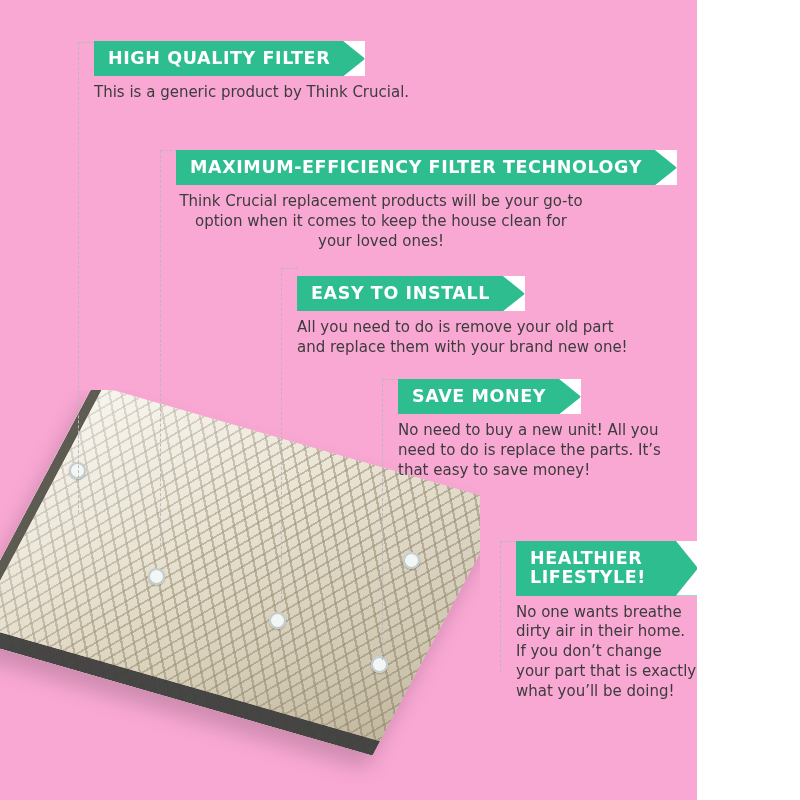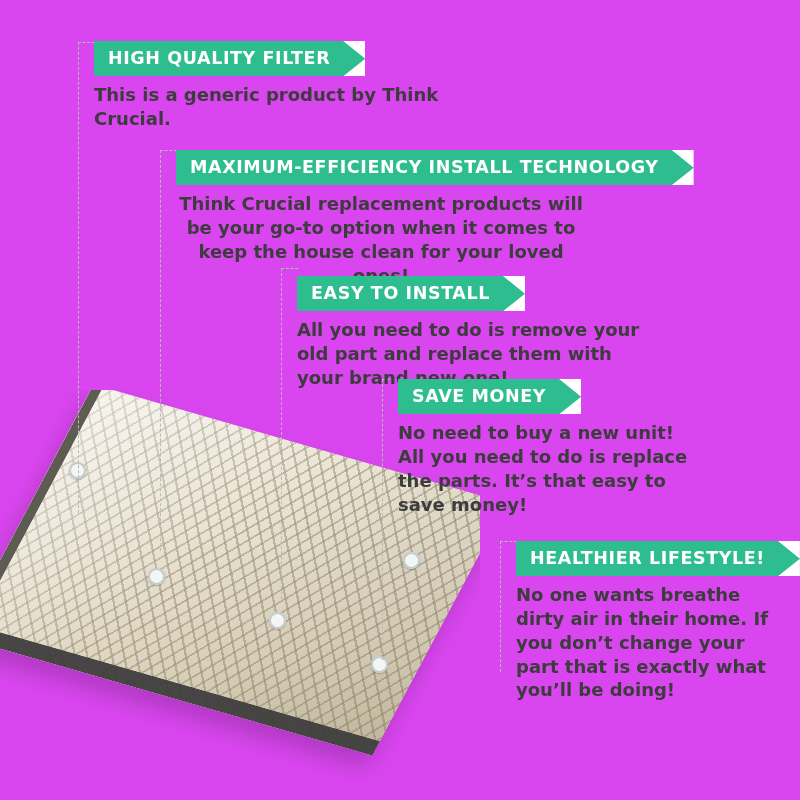--- a/index.html
+++ b/index.html
@@ -10,23 +10,23 @@
   body {
     width: 800px;
     height: 800px;
     font-family: "DejaVu Sans", sans-serif;
     position: relative;
     overflow: hidden;
   }
 
   #infographic {
     position: relative;
-    width: 800px;
+    width: 697px;
     height: 800px;
-    background: #d946ef;
+    background: #f9a8d4;
   }
 
   
   .product-photo {
     position: absolute;
     left: 0;
     top: 390px;
     width: 480px;
     height: 410px;
     overflow: hidden;
@@ -101,24 +101,23 @@
     right: -1px;
     top: 0;
     width: 22px;
     height: 100%;
     background: #ffffff;
     clip-path: polygon(100% 0, 100% 100%, 0 100%, 100% 50%, 0 0);
   }
   .body-text {
     margin-top: 7px;
     color: #3c3c3c;
-    font-size: 18px;
+    font-size: 15px;
     line-height: 1.32;
     max-width: 330px;
-    font-weight: bold;
   }
 
   
   .conn {
     position: absolute;
     border-left: 1px dashed #b9b9b9;
     border-top: 1px dashed #b9b9b9;
   }
 
   [data-bind] { white-space: pre-wrap; }
@@ -144,21 +143,21 @@
   <div class="conn" style="left:281px; top:268px; width:16px; height:330px;"></div>
   <div class="conn" style="left:382px; top:379px; width:16px; height:280px;"></div>
   <div class="conn" style="left:500px; top:541px; width:16px; height:130px;"></div>
 
   <div class="callout" style="left:94px; top:41px;">
     <div class="ribbon" data-bind="callouts.0.heading">HIGH QUALITY FILTER</div>
     <div class="body-text" data-bind="callouts.0.body" style="max-width:360px;">This is a generic product by Think Crucial.</div>
   </div>
 
   <div class="callout" style="left:176px; top:150px;">
-    <div class="ribbon" data-bind="callouts.1.heading">MAXIMUM-EFFICIENCY INSTALL TECHNOLOGY</div>
+    <div class="ribbon" data-bind="callouts.1.heading">MAXIMUM-EFFICIENCY FILTER TECHNOLOGY</div>
     <div class="body-text" data-bind="callouts.1.body" style="max-width:410px;text-align:center;">Think Crucial replacement products will be your go-to option when it comes to keep the house clean for your loved ones!</div>
   </div>
 
   <div class="callout" style="left:297px; top:276px;">
     <div class="ribbon" data-bind="callouts.2.heading">EASY TO INSTALL</div>
     <div class="body-text" data-bind="callouts.2.body" style="max-width:345px;">All you need to do is remove your old part and replace them with your brand new one!</div>
   </div>
 
   <div class="callout" style="left:516px; top:541px;">
     <div class="ribbon" data-bind="callouts.4.heading">HEALTHIER LIFESTYLE!</div>

